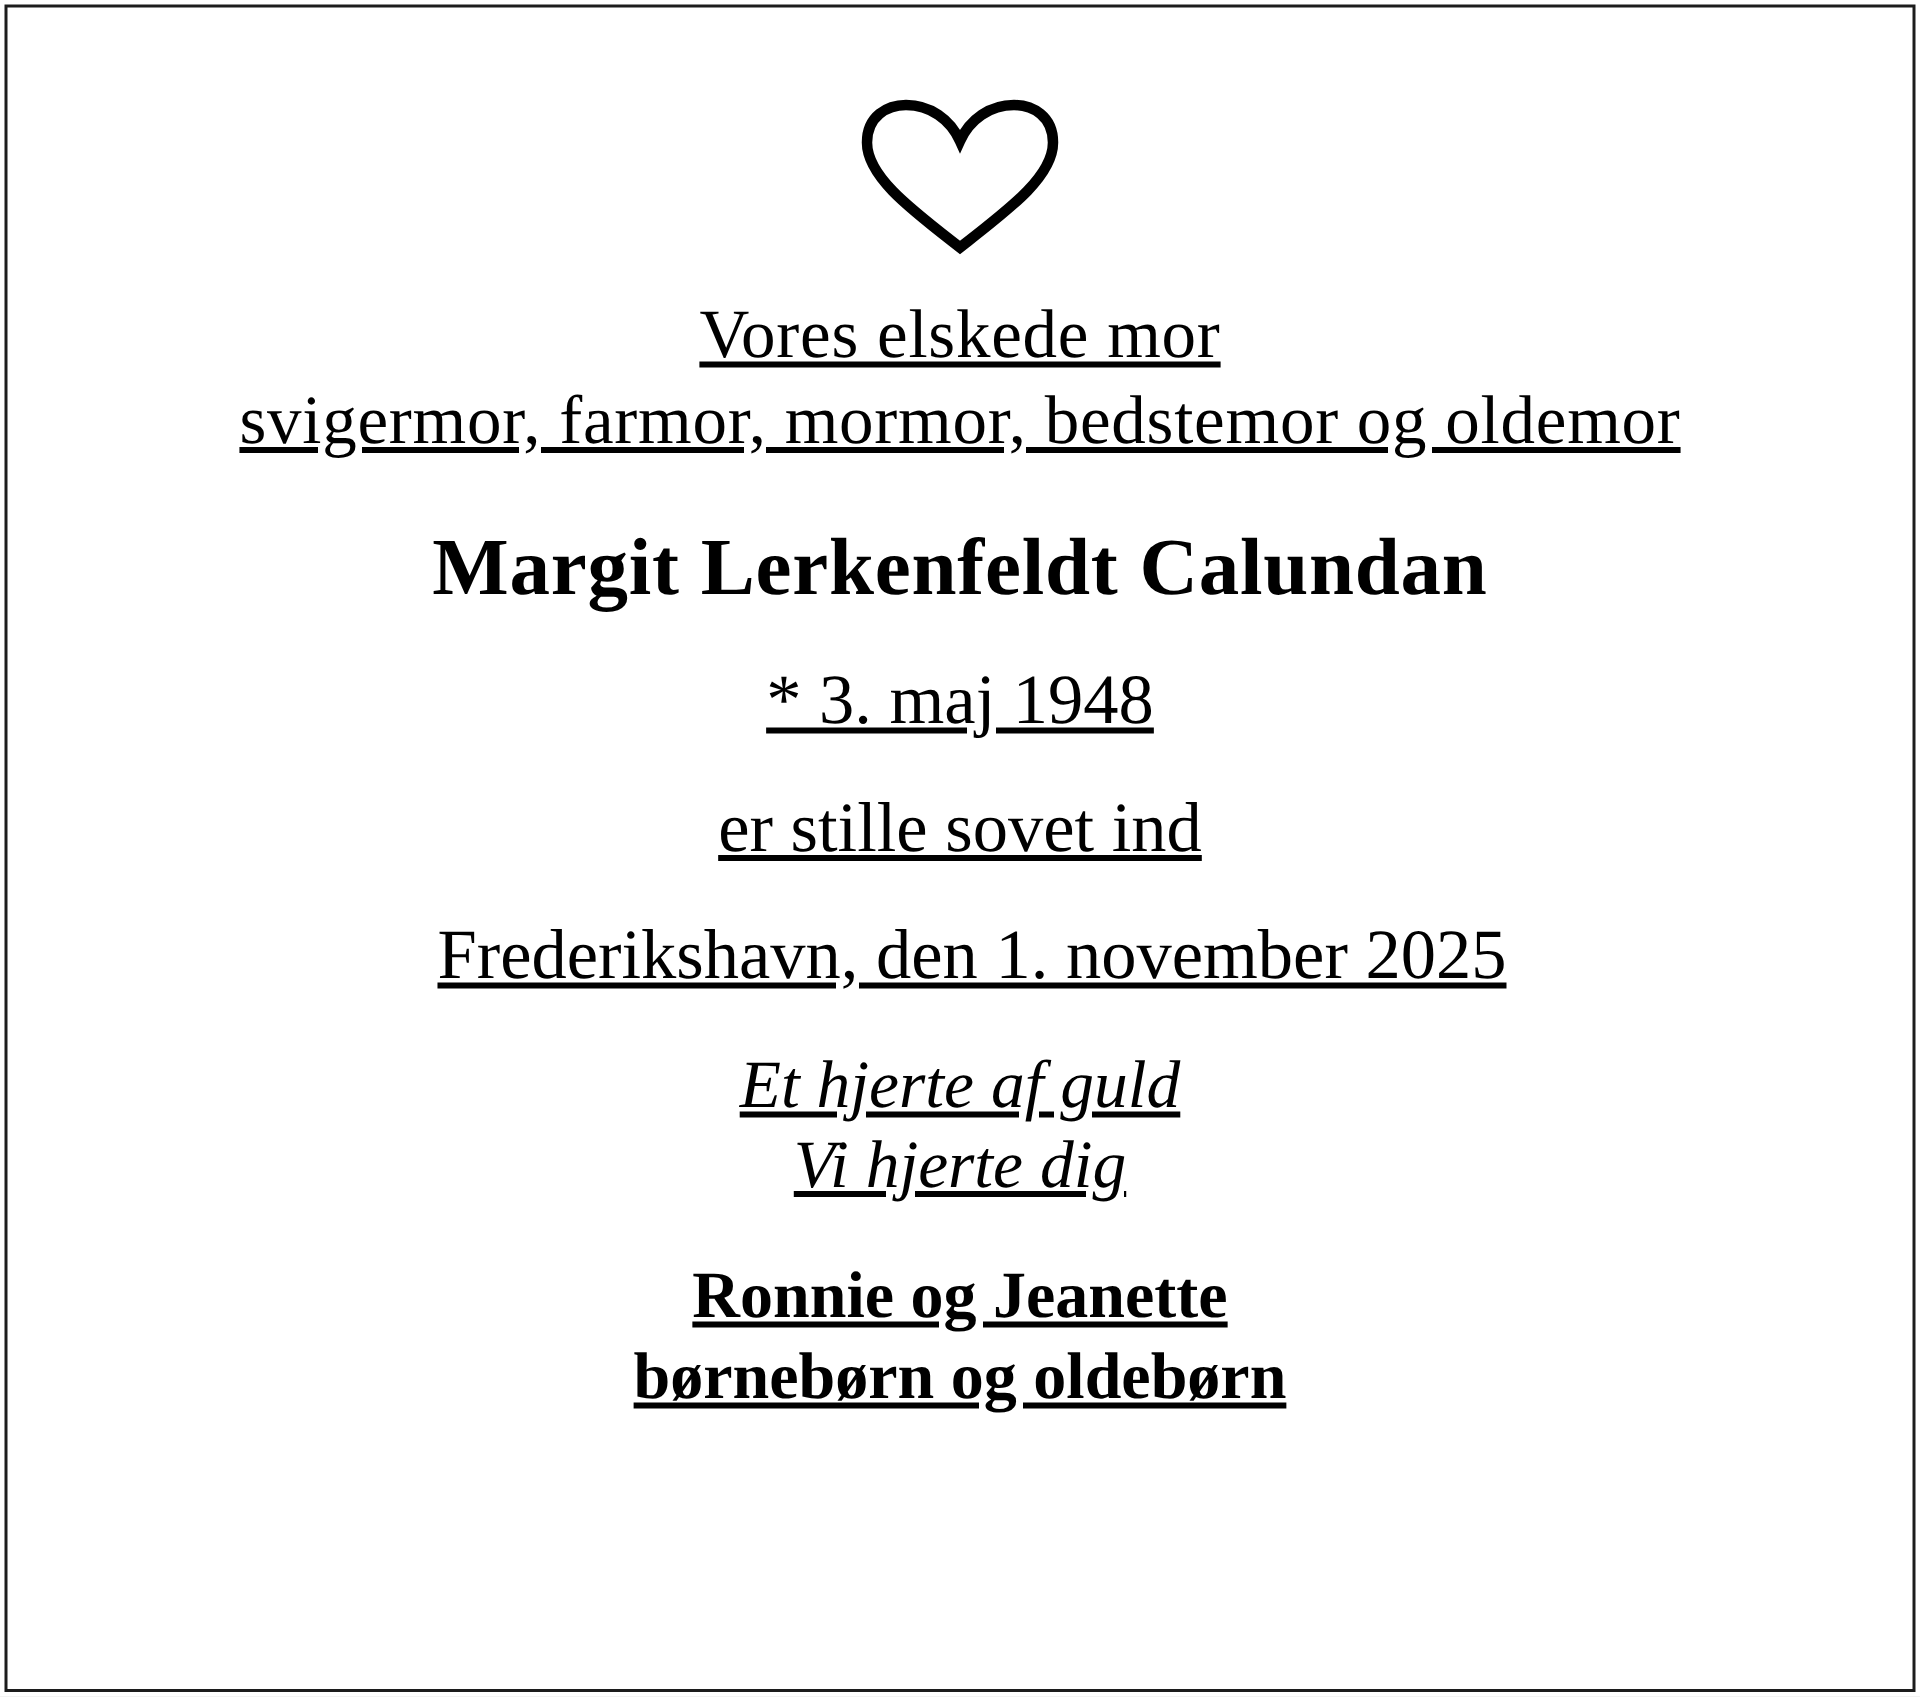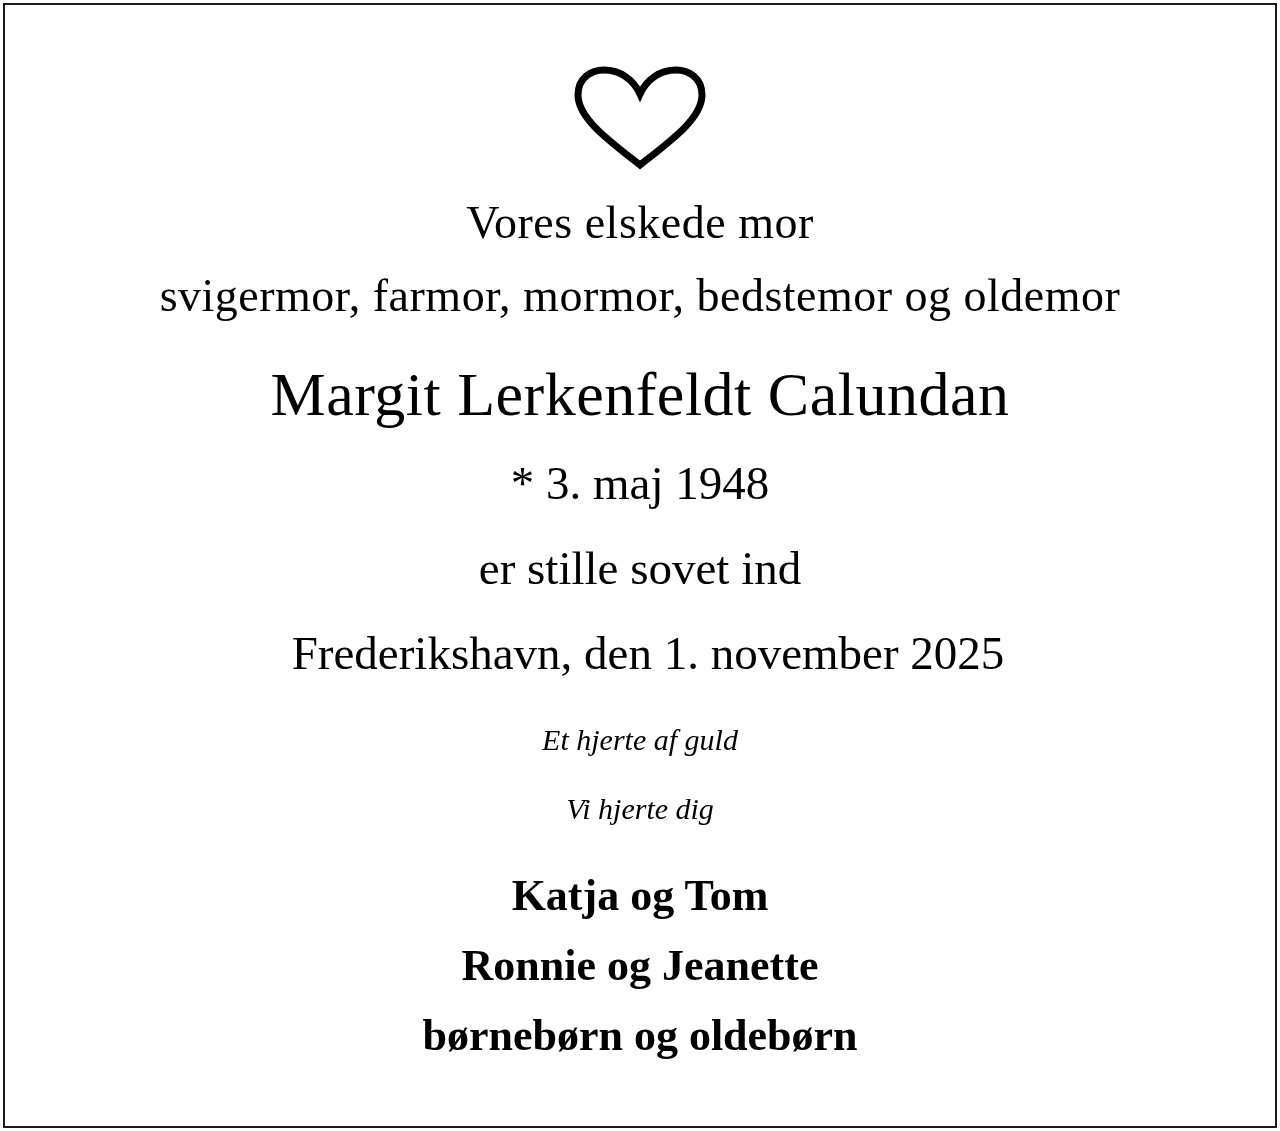--- a/index.html
+++ b/index.html
@@ -27,45 +27,45 @@
     position:relative;
     text-align:center;
     padding-top:66px;
   }
   .heart{
     display:block;
     margin:0 auto;
     width:140px;
     height:104px;
   }
-  p{margin:16px;}
+  p{margin:0;text-decoration:underline;}
   .intro{
     font-size:46px;
     line-height:57px;
     letter-spacing:0.5px;
   }
   .intro-first{margin-top:24px;}
   .name{
     margin:34px 0 0 0;
-    font-size:62px;
+    font-size:54px;
     line-height:72px;
-    font-weight:normal;
+    font-weight:bold;
     letter-spacing:0.5px;
   }
   .line{
     font-size:47px;
     line-height:54px;
   }
   .birth{margin-top:26px;}
   .phrase{margin-top:31px;}
   .placedate{margin-top:31px;padding-left:16px;}
   .verse{
     margin-top:33px;
     font-style:italic;
-    font-size:30px;
+    font-size:45px;
     line-height:53px;
   }
   .mourners{
     margin-top:34px;
     font-weight:bold;
     font-size:44px;
     line-height:54px;
   }
 </style>
 </head>
@@ -93,19 +93,18 @@
     <p class="line birth">* 3. maj 1948</p>
     <p class="line phrase">er stille sovet ind</p>
     <p class="line placedate">Frederikshavn, den 1. november 2025</p>
 
     <div class="verse">
       <p>Et hjerte af guld</p>
       <p>Vi hjerte dig</p>
     </div>
 
     <div class="mourners">
-      <p>Katja og Tom</p>
       <p>Ronnie og Jeanette</p>
       <p>børnebørn og oldebørn</p>
     </div>
 
   </div>
 </div>
 
 </body></html>

